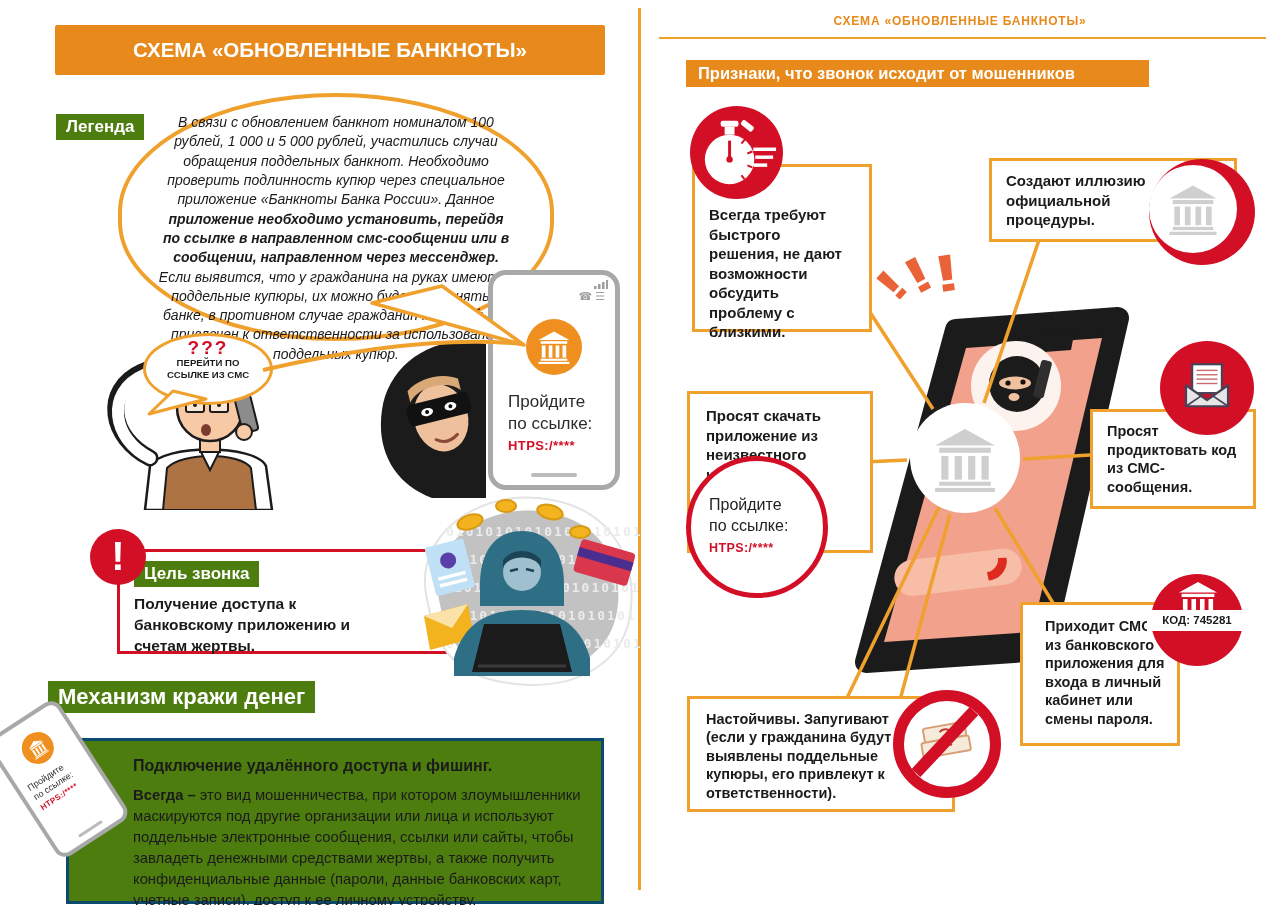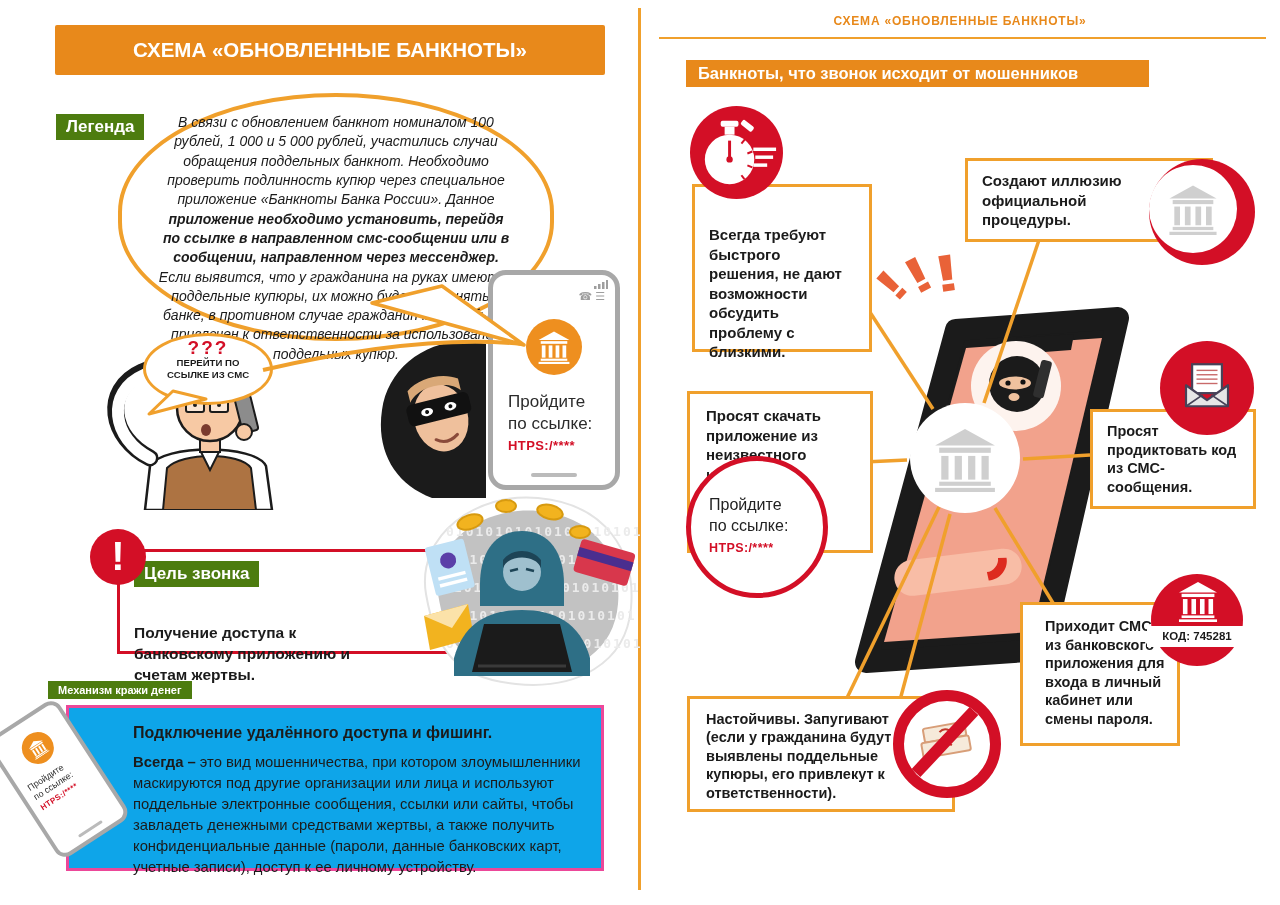--- a/index.html
+++ b/index.html
@@ -111,21 +111,21 @@
       <div class="linkred" style="font-size:13px;margin-top:3px;">HTPS:/****</div>
     </div>
     <div style="position:absolute;left:50%;transform:translateX(-50%);bottom:8px;width:46px;height:4px;background:#bbb;border-radius:2px;"></div>
   </div>
 
   <div class="abs" style="left:117px;top:549px;width:464px;height:99px;border:3px solid #D30F26;background:#fff;z-index:8;"></div>
   <div class="circle red" style="left:90px;top:529px;width:56px;height:56px;z-index:60;text-align:center;">
     <span style="color:#fff;font-weight:800;font-size:40px;line-height:54px;">!</span>
   </div>
   <div class="olabel" style="left:134px;top:561px;font-size:17px;">Цель звонка</div>
-  <div class="abs" style="left:134px;top:623px;width:235px;font-weight:700;font-size:15.5px;line-height:1.35;z-index:30;">Получение доступа к банковскому приложению и счетам жертвы.</div>
+  <div class="abs" style="left:134px;top:594px;width:235px;font-weight:700;font-size:15.5px;line-height:1.35;z-index:30;">Получение доступа к банковскому приложению и счетам жертвы.</div>
 
   <svg class="abs" style="left:398px;top:476px;z-index:25;" width="246" height="222" viewBox="0 0 246 222">
     <path d="M28 118 C18 58 80 16 140 22 C208 28 238 76 233 132 C228 188 178 214 118 208 C58 202 38 176 28 118 Z" fill="#fff" stroke="#E3E3E3" stroke-width="2"></path>
     <path d="M40 118 C32 66 86 30 140 35 C198 41 224 80 220 128 C216 178 172 202 120 197 C66 192 48 168 40 118 Z" fill="#C2C2C2"></path>
     <g font-family="'DejaVu Sans Mono',monospace" font-size="13" font-weight="700" fill="#EBEBEB" letter-spacing="2">
       <text x="48" y="60">01010101010101010101</text>
       <text x="42" y="88">01010101010101010101</text>
       <text x="46" y="116">01010101010101010101</text>
       <text x="42" y="144">01010101010101010101</text>
       <text x="48" y="172">01010101010101010101</text>
@@ -151,22 +151,22 @@
     <path d="M124 55 C96 55 82 78 82 108 L82 130 L166 130 L166 108 C166 78 152 55 124 55 Z" fill="#2E6F86"></path>
     <circle cx="124" cy="96" r="19" fill="#9FC0CE"></circle>
     <path d="M105 92 C110 78 138 78 143 92 L143 84 C134 72 114 72 105 84 Z" fill="#1D4456"></path>
     <line x1="112" y1="95" x2="120" y2="93" stroke="#1D4456" stroke-width="2.5"></line>
     <line x1="128" y1="93" x2="136" y2="95" stroke="#1D4456" stroke-width="2.5"></line>
     <path d="M56 182 C66 146 92 134 124 134 C156 134 182 146 192 182 L192 200 L56 200 Z" fill="#2E6F86"></path>
     <polygon points="86,148 162,148 174,196 74,196" fill="#1b1b1b"></polygon>
     <line x1="80" y1="190" x2="168" y2="190" stroke="#3a3a3a" stroke-width="3"></line>
   </svg>
 
-  <div class="olabel" style="left:48px;top:681px;font-size:11px;">Механизм кражи денег</div>
-  <div class="abs" style="left:66px;top:705px;width:532px;height:160px;border:3px solid #ec4899;background:#0ea5e9;z-index:10;">
+  <div class="olabel" style="left:48px;top:681px;font-size:22px;">Механизм кражи денег</div>
+  <div class="abs" style="left:66px;top:738px;width:532px;height:160px;border:3px solid #0c4a6e;background:#4d7c0f;z-index:10;">
     <div style="position:absolute;left:64px;top:16px;font-weight:700;font-size:16px;">Подключение удалённого доступа и фишинг.</div>
     <div style="position:absolute;left:64px;top:44px;width:452px;font-size:14.8px;line-height:1.42;">
       <span style="font-weight:700;">Всегда –</span><span> это вид мошенничества, при котором злоумышленники маскируются под другие организации или лица и используют поддельные электронные сообщения, ссылки или сайты, чтобы завладеть денежными средствами жертвы, а также получить конфиденциальные данные (пароли, данные банковских карт, учетные записи), доступ к ее личному устройству.</span>
     </div>
   </div>
 
   <div class="abs" style="left:16px;top:708px;width:76px;height:134px;background:#fff;border:4px solid #A8A8A8;border-radius:12px;
               transform:rotate(-33deg);z-index:60;">
     <div class="circle" style="left:22px;top:14px;width:32px;height:32px;background:#EE8F1F;">
       <svg style="margin:7px auto 0;color:#fff;" width="18" height="18">
@@ -181,21 +181,21 @@
     <div style="position:absolute;left:50%;transform:translateX(-50%);bottom:6px;width:28px;height:3px;background:#bbb;border-radius:2px;"></div>
   </div>
 
   <div class="abs" style="left:638px;top:8px;width:3px;height:882px;background:#F0A02C;z-index:5;"></div>
 
   <div class="abs" style="left:640px;top:14px;width:640px;text-align:center;color:#E8891B;font-weight:700;font-size:12px;
               letter-spacing:.8px;z-index:10;">СХЕМА «ОБНОВЛЕННЫЕ БАНКНОТЫ»</div>
   <div class="abs" style="left:659px;top:37px;width:607px;height:2px;background:#F0A02C;"></div>
 
   <div class="abs" style="left:686px;top:60px;width:451px;height:27px;background:#E8891B;color:#fff;font-weight:700;
-              font-size:16.5px;line-height:27px;padding-left:12px;z-index:10;">Банкноты, что звонок исходит от мошенников</div>
+              font-size:16.5px;line-height:27px;padding-left:12px;z-index:10;">Признаки, что звонок исходит от мошенников</div>
 
   <svg class="abs" style="left:820px;top:300px;z-index:30;" width="320" height="380" viewBox="0 0 320 380">
     <path d="M136 30 L298 18 L222 350 L46 362 Z" fill="#1b1b1b" stroke="#1b1b1b" stroke-width="22" stroke-linejoin="round"></path>
     <path d="M146 48 L282 38 L212 332 L64 342 Z" fill="#F2A28C"></path>
     <path d="M196 38 L254 34 L251 50 L198 54 Z" fill="#1b1b1b"></path>
     <circle cx="196" cy="86" r="45" fill="#FDF3EE"></circle>
     <g>
       <circle cx="197" cy="84" r="28" fill="#1b1b1b"></circle>
       <ellipse cx="195" cy="83" rx="16" ry="6.5" fill="#EFC19E"></ellipse>
       <circle cx="188" cy="83" r="2.6" fill="#111"></circle>
@@ -241,31 +241,31 @@
       <line x1="58" y1="48" x2="63" y2="46" stroke="#D30F26" stroke-width="2"></line>
       <line x1="58" y1="60" x2="63" y2="62" stroke="#D30F26" stroke-width="2"></line>
       <line x1="52" y1="70" x2="55" y2="74" stroke="#D30F26" stroke-width="2"></line>
       <circle cx="40" cy="54" r="3.2" fill="#D30F26"></circle>
       <rect x="64" y="42" width="23" height="3.5" fill="#fff"></rect>
       <rect x="66" y="50" width="18" height="3.5" fill="#fff"></rect>
       <rect x="64" y="58" width="14" height="3.5" fill="#fff"></rect>
     </svg>
   </div>
 
-  <div class="callout" style="left:692px;top:184px;width:174px;height:162px;">
+  <div class="callout" style="left:692px;top:164px;width:174px;height:162px;">
     <div style="position:absolute;left:14px;top:38px;width:144px;">Всегда требуют быстрого решения, не дают возможности обсудить проблему с близкими.</div>
   </div>
 
   <div style="z-index:20;">
     <span class="abs" style="left:884px;top:258px;font-size:46px;font-weight:800;color:#E96238;transform:rotate(-48deg) scaleX(1.6);z-index:20;">!</span>
     <span class="abs" style="left:910px;top:246px;font-size:50px;font-weight:800;color:#E96238;transform:rotate(-28deg) scaleX(1.6);z-index:20;">!</span>
     <span class="abs" style="left:938px;top:243px;font-size:52px;font-weight:800;color:#E96238;transform:rotate(-8deg) scaleX(1.6);z-index:20;">!</span>
   </div>
 
-  <div class="callout" style="left:965px;top:158px;width:242px;height:78px;">
+  <div class="callout" style="left:989px;top:158px;width:242px;height:78px;">
     <div style="position:absolute;left:14px;top:10px;width:150px;">Создают иллюзию официальной процедуры.</div>
   </div>
   <div style="z-index:60;">
     <div class="circle red abs" style="left:1149px;top:159px;width:106px;height:106px;z-index:59;"></div>
     <div class="circle abs" style="left:1149px;top:165px;width:88px;height:88px;background:#fff;z-index:60;"></div>
     <svg class="abs" style="left:1167px;top:183px;color:#CFCFCF;z-index:61;" width="52" height="52">
         <use href="#bank"></use>
       </svg>
   </div>
 
@@ -297,21 +297,21 @@
   </div>
 
   <div class="callout" style="left:1020px;top:602px;width:154px;height:138px;font-size:14.5px;line-height:1.28;">
     <div style="position:absolute;left:14px;top:12px;width:126px;margin-left:8px;">Приходит СМС из банковского приложения для входа в личный кабинет или смены пароля.</div>
   </div>
   <div style="z-index:60;">
     <div class="circle red abs" style="left:1151px;top:574px;width:92px;height:92px;z-index:60;"></div>
     <svg class="abs" style="left:1177px;top:580px;color:#fff;z-index:61;" width="42" height="42">
         <use href="#bank"></use>
       </svg>
-    <div class="abs" style="left:1147px;top:610px;width:100px;height:21px;background:#fff;z-index:62;text-align:center;margin-top:16px;">
+    <div class="abs" style="left:1147px;top:610px;width:100px;height:21px;background:#fff;z-index:62;text-align:center;">
       <span style="font-weight:700;font-size:11.5px;line-height:21px;color:#1b1b1b;">КОД: 745281</span>
     </div>
   </div>
 
   <div class="callout" style="left:687px;top:696px;width:262px;height:110px;font-size:14.5px;line-height:1.27;">
     <div style="position:absolute;left:16px;top:11px;width:200px;">Настойчивы. Запугивают (если у гражданина будут выявлены поддельные купюры, его привлекут к ответственности).</div>
   </div>
   <div class="circle" style="left:893px;top:690px;width:86px;height:86px;background:#fff;border:11px solid #D30F26;z-index:60;">
     <svg width="86" height="86" viewBox="0 0 86 86">
       <g transform="rotate(-10 43 45)">

